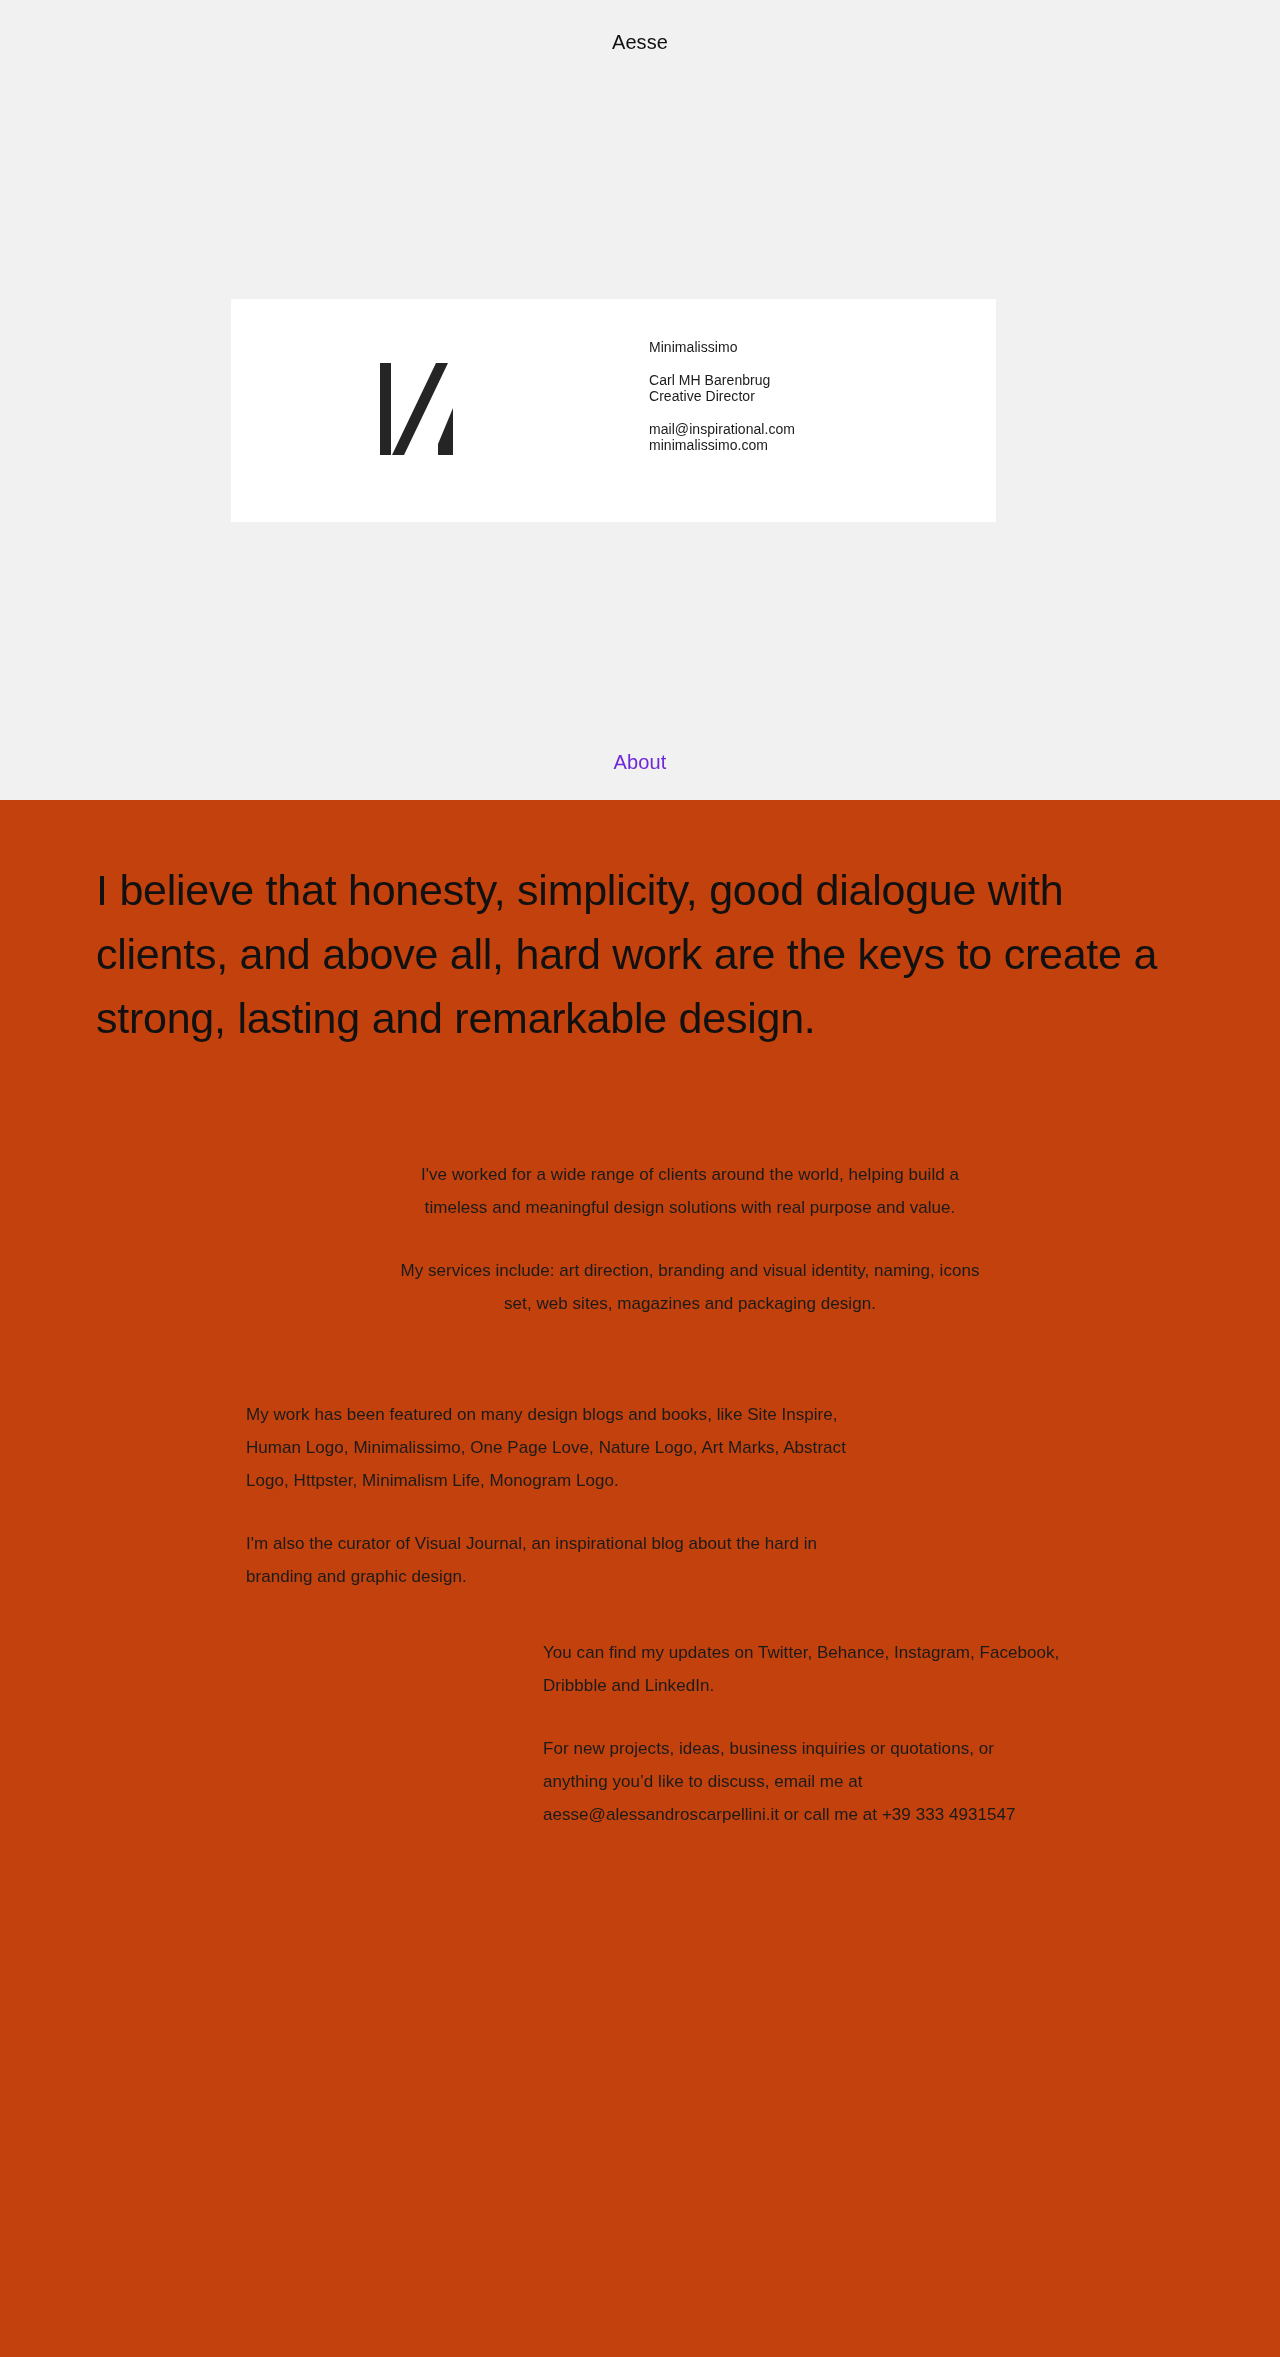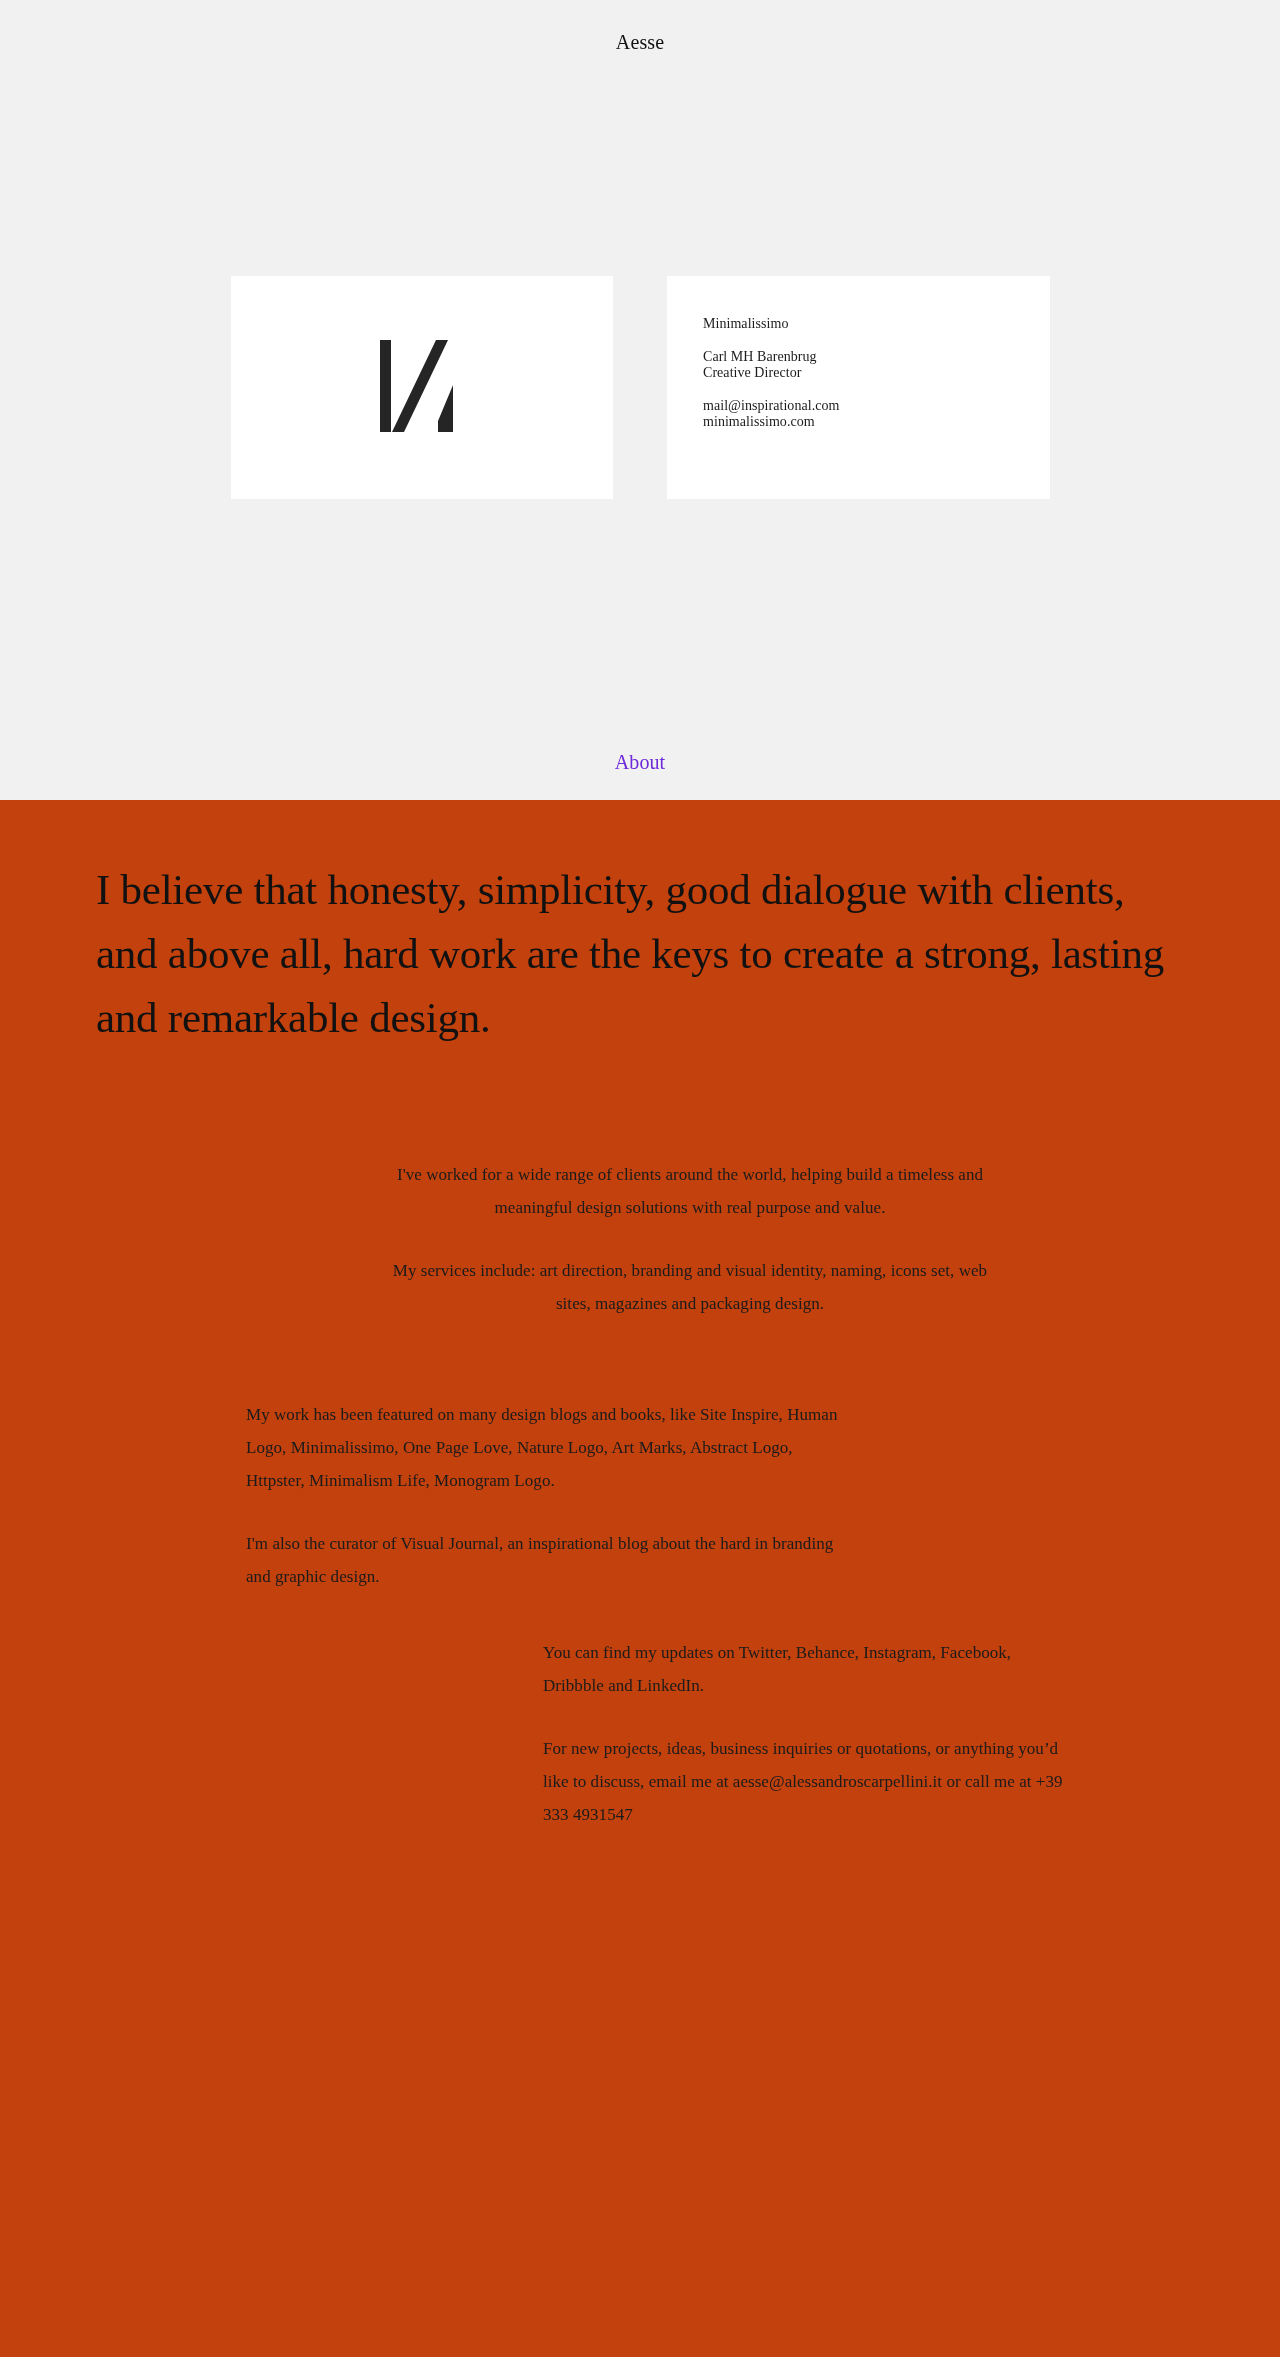--- a/index.html
+++ b/index.html
@@ -15,21 +15,20 @@
     color: #1a1a1a;
     -webkit-font-smoothing: antialiased;
   }
 
   .page {
     width: 1280px;
     min-height: 2357px;
     position: relative;
     display: flex;
     flex-direction: column;
-    font-family: Liberation Serif, serif;
   }
 
   
   .hero {
     width: 1280px;
     height: 800px;
     background: #f1f1f1;
     position: relative;
     display: flex;
     flex-direction: column;
@@ -42,26 +41,25 @@
     font-weight: 400;
     color: #111111;
     letter-spacing: 0.1px;
     margin-top: 32px;
     text-decoration: none;
     display: inline-block;
   }
 
   .cards {
     position: absolute;
-    top: 276px;
+    top: 299px;
     left: 231px;
     width: 819px;
     height: 223px;
     display: flex;
-    gap: 54px;
   }
 
   .card {
     background: #ffffff;
     height: 223px;
   }
 
   .card-logo {
     width: 382px;
     display: flex;

